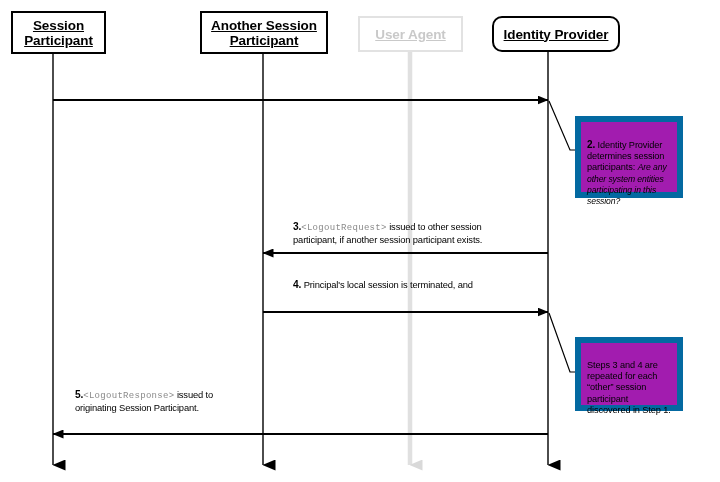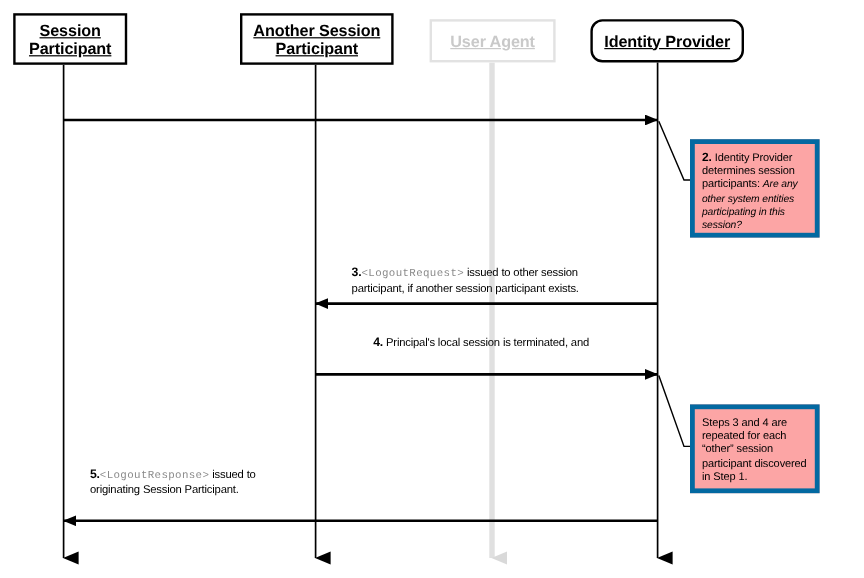--- a/index.html
+++ b/index.html
@@ -69,27 +69,27 @@
     font-family: "Liberation Mono", monospace;
     font-size: 9px;
     color: #8a8a8a;
     letter-spacing: 0.3px;
   }
 
   
   .note {
     position: absolute;
     box-sizing: border-box;
-    border: 4px solid #0369a1;
-    background: #fca5a5;
+    border: 6px solid #0369a1;
+    background: #a21caf;
     font-size: 9.2px;
     line-height: 11.2px;
     color: #000000;
     letter-spacing: -0.1px;
-    padding: 6px 5px 4px 6px;
+    padding: 17px 5px 4px 6px;
   }
   .note .num {
     font-weight: bold;
     font-size: 10px;
   }
   .note .ital {
     font-style: italic;
     font-size: 8.6px;
     line-height: 10.4px;
   }
@@ -152,21 +152,21 @@
   <div class="actor-box" style="left:492px; top:16px; width:128px; height:36px;border-radius:10px;">
     <span class="actor-label">Identity Provider</span>
   </div>
 
 
   <div class="msg-text" style="left:293px; top:221px; width:265px;">
     <span class="num">3.</span><span class="mono">&lt;LogoutRequest&gt;</span><span> issued to other session</span><br>
     <span>participant, if another session participant exists.</span>
   </div>
 
-  <div class="msg-text" style="left:311px; top:279px; width:265px;">
+  <div class="msg-text" style="left:293px; top:279px; width:265px;">
     <span class="num">4.</span><span> Principal's local session is terminated, and</span><br>
   </div>
 
   <div class="msg-text" style="left:75px; top:389px; width:260px;">
     <span class="num">5.</span><span class="mono">&lt;LogoutResponse&gt;</span><span> issued to</span><br>
     <span>originating Session Participant.</span>
   </div>
 
   <div class="note" style="left:575px; top:116px; width:108px; height:82px;">
     <span class="num">2.</span><span> Identity Provider determines session participants: </span><span class="ital">Are any other system entities participating in this session?</span>

